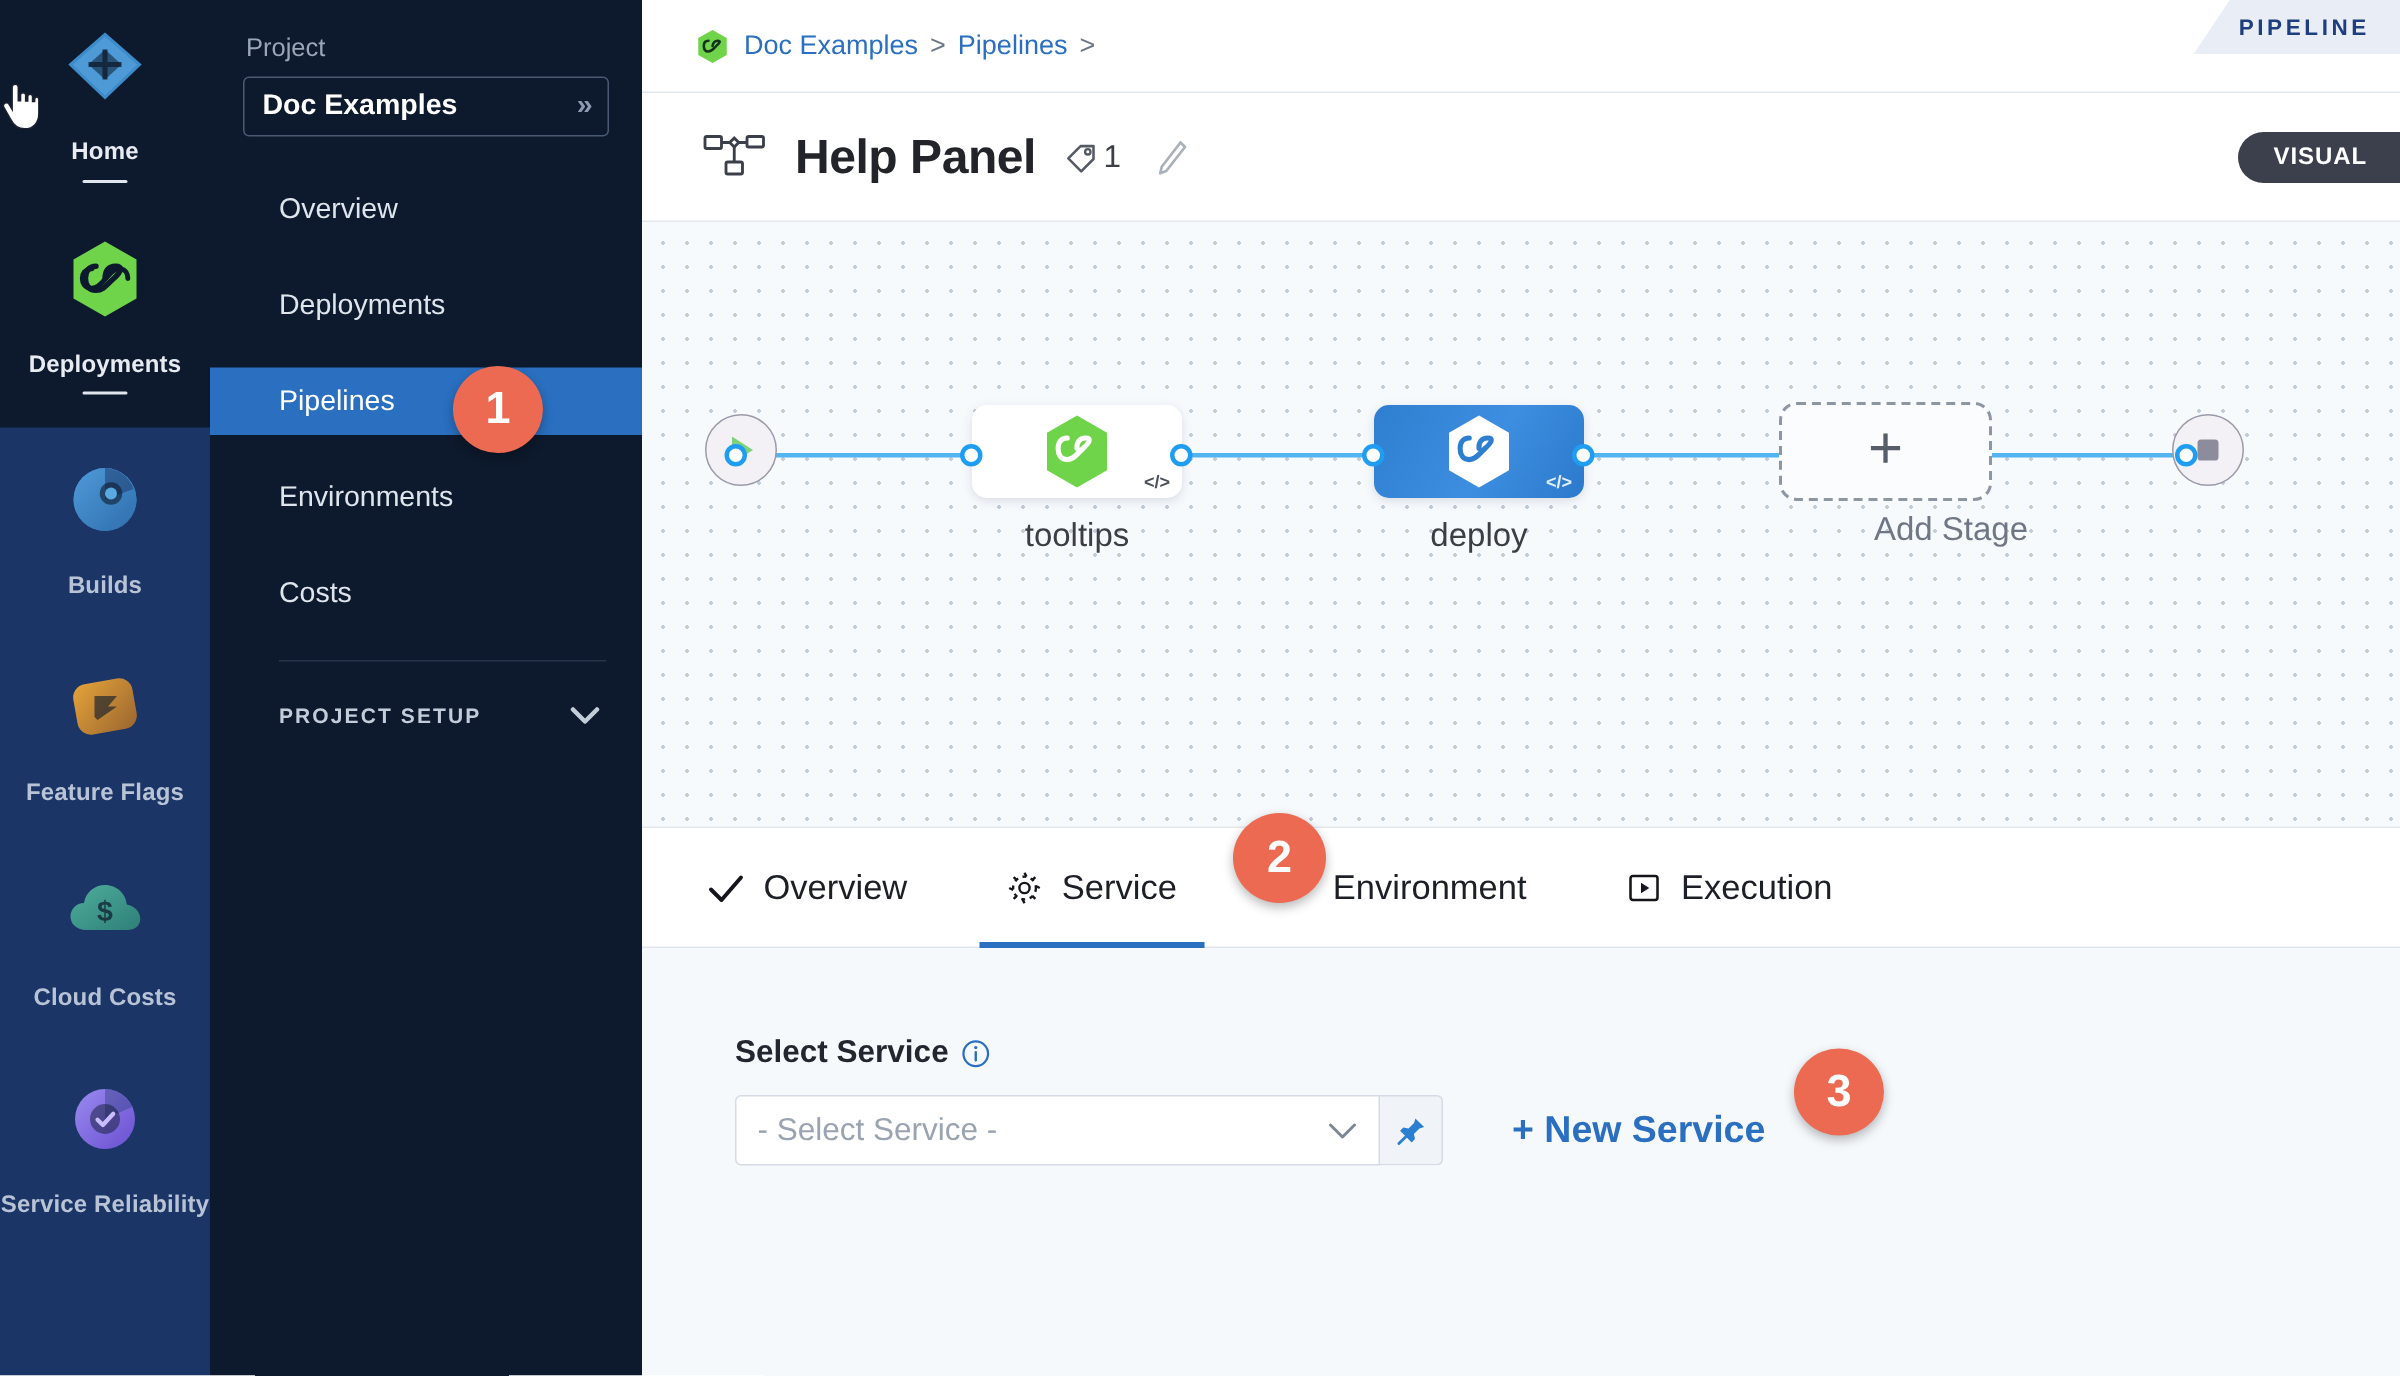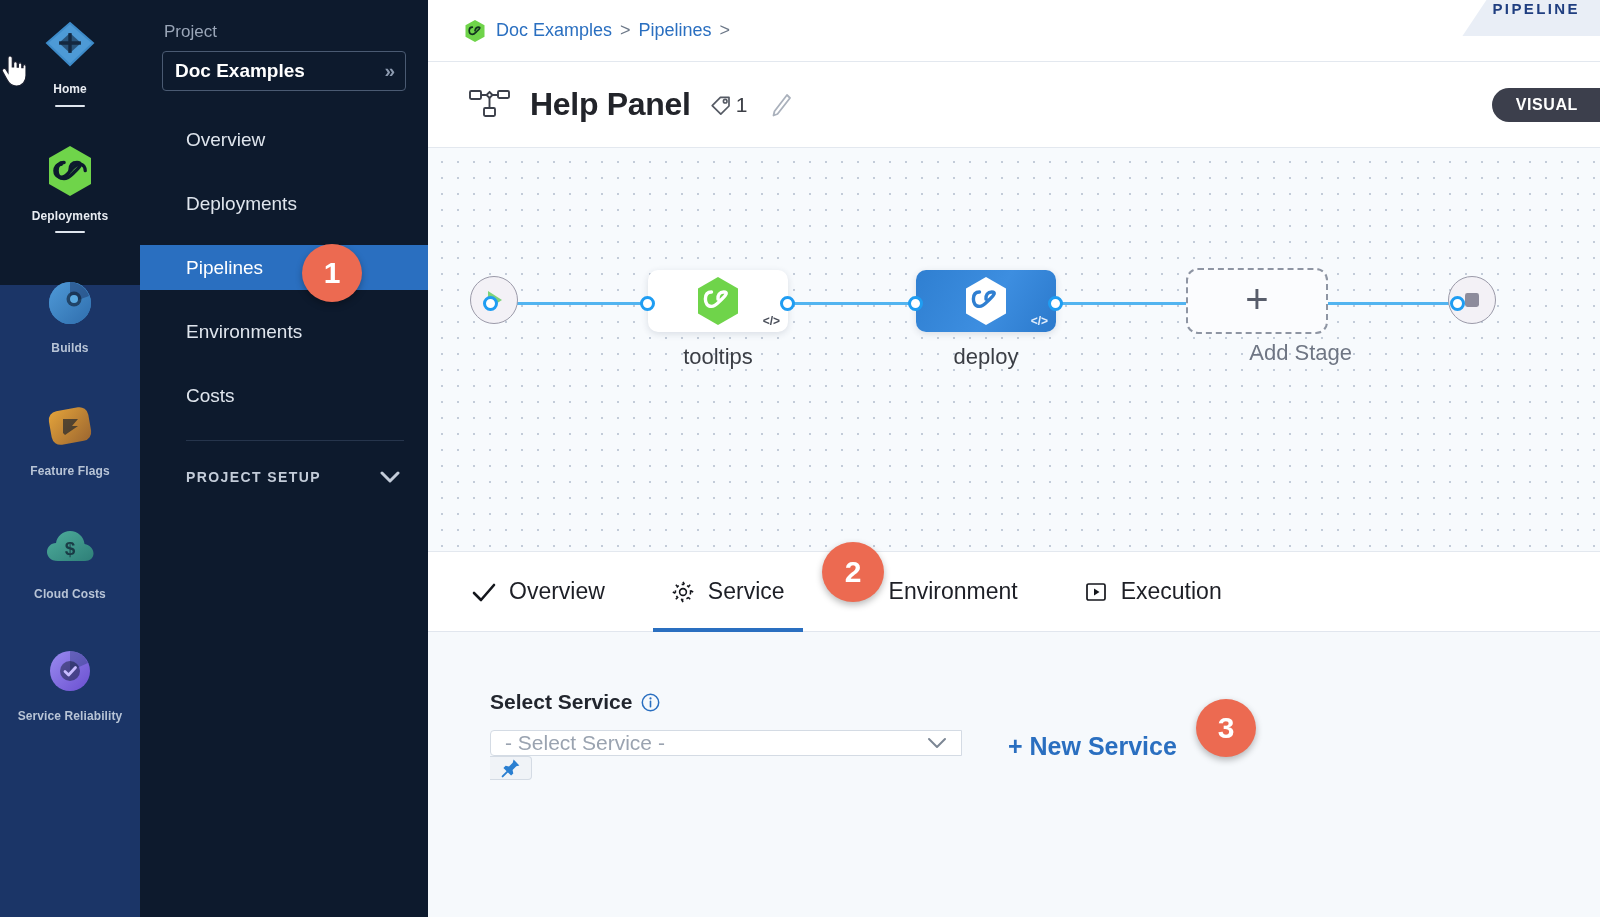--- a/index.html
+++ b/index.html
@@ -24,22 +24,22 @@
     background: #0d1a2d;
   }
   .rail-item {
     position: relative; z-index: 2;
     width: 140px;
     display: flex; flex-direction: column; align-items: center;
     padding: 0; cursor: pointer;
   }
   .rail-icon { width: 56px; height: 52px; display: flex; align-items: center; justify-content: center; }
   .rail-label {
-    color: #e8ecf2; font-size: 12px; font-weight: 600; text-align: center;
-    margin-top: 12px; line-height: 1.22; letter-spacing: .1px;
+    color: #e8ecf2; font-size: 16px; font-weight: 600; text-align: center;
+    margin-top: 22px; line-height: 1.22; letter-spacing: .1px;
   }
   .rail-label.dim { color: #b8c4d6; font-weight: 600;}
   .rail-underline { width: 30px; height: 2px; background: #dfe6ee; margin-top: 8px; border-radius: 1px; }
   .cursor-hand { position: absolute; left: 0px; top: 56px; z-index: 30; width: 26px; height: 30px; }
 
   
   .projnav {
     width: 288px; flex: 0 0 288px; height: 917px;
     background: #0d1a2d;
     padding: 22px 0 0 0;
@@ -75,21 +75,21 @@
     height: 62px; flex: 0 0 62px; border-bottom: 1px solid #e3e8ef;
     display: flex; align-items: center; padding-left: 36px; position: relative;
     background: #ffffff;
   }
   .crumb-logo { width: 22px; height: 24px; margin-right: 10px; }
   .crumb-link { color: #2a6fc0; font-size: 18px; cursor: pointer; }
   .crumb-sep { color: #6b7787; font-size: 18px; margin: 0 8px; }
   .pipeline-tab {
     position: absolute; right: 0; top: 0; height: 36px;
     background: #e9eef6; color: #1f3e80; font-size: 15px; font-weight: 700;
-    letter-spacing: 2.4px; display: flex; 
+    letter-spacing: 2.4px; display: flex; align-items: center;
     padding: 0 20px 0 30px;
     clip-path: polygon(24px 0, 100% 0, 100% 100%, 0 100%);
   }
 
   
   .titlebar {
     height: 86px; flex: 0 0 86px; border-bottom: 1px solid #e3e8ef;
     display: flex; align-items: center; padding-left: 40px; position: relative;
     background: #ffffff;
   }
@@ -164,21 +164,21 @@
   .steptab.active::after {
     content: ""; position: absolute; left: -18px; right: -18px; bottom: 0;
     height: 4px; background: #2a6fc0;
   }
   .steptab .tico { display: flex; align-items: center; }
 
   
   .formpanel { flex: 1 1 auto; background: #f6f9fc; position: relative; padding: 58px 0 0 62px; }
   .field-label { font-size: 21px; color: #22262e; font-weight: 700; display: flex; align-items: center; gap: 9px; }
   .field-row { display: flex; align-items: center; margin-top: 16px; }
-  .select-wrap { display: flex; width: 472px; height: 33px; flex-direction: column; }
+  .select-wrap { display: flex; width: 472px; height: 47px; }
   .select-box {
     flex: 1 1 auto; background: #ffffff; border: 1px solid #d4dbe4;
     border-radius: 4px 0 0 4px; display: flex; align-items: center; justify-content: space-between;
     padding: 0 14px 0 14px; cursor: pointer;
   }
   .select-value { font-size: 21px; color: #9aa3b0; }
   .pin-btn {
     width: 42px; background: #f0f3f7; border: 1px solid #d4dbe4; border-left: none;
     border-radius: 0 4px 4px 0; display: flex; align-items: center; justify-content: center; cursor: pointer;
   }

